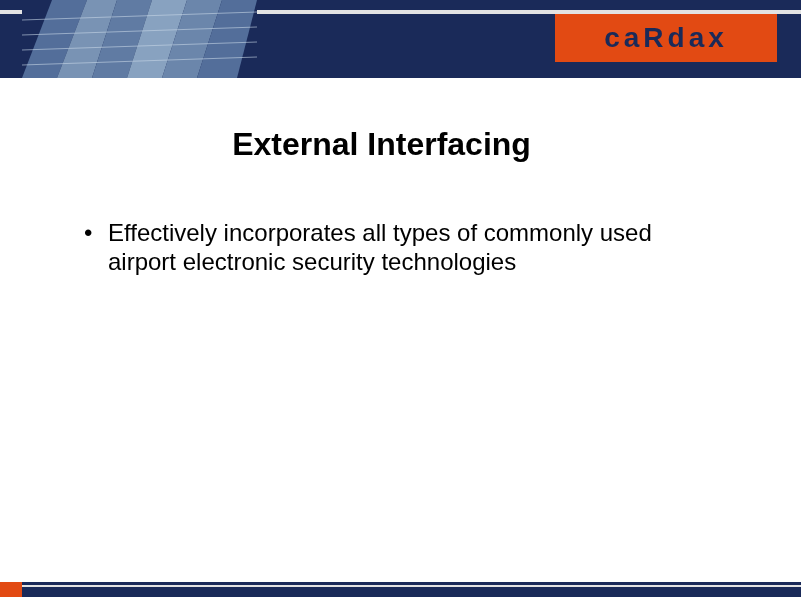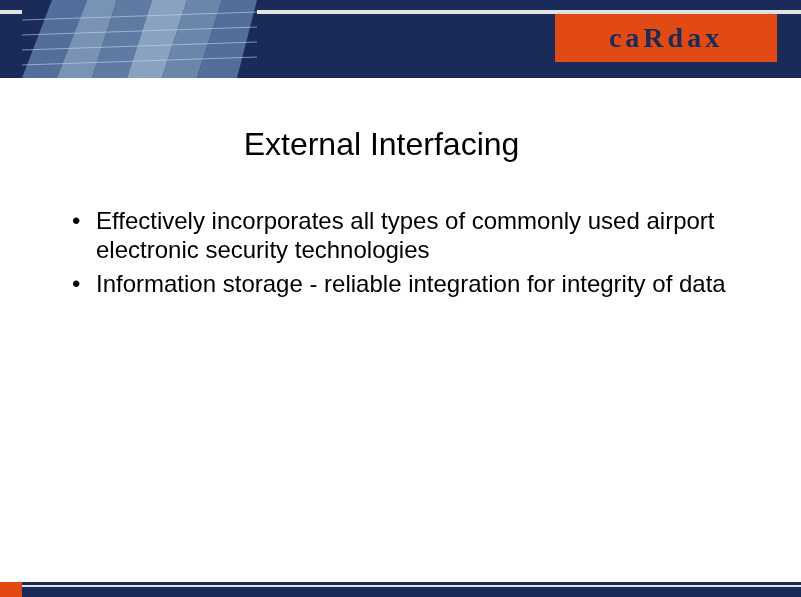--- a/index.html
+++ b/index.html
@@ -50,21 +50,21 @@
     top: 14px;
     right: 24px;
     width: 222px;
     height: 48px;
     background: #e24a13; 
     display: flex;
     align-items: center;
     justify-content: center;
   }
   .logo-text {
-    font-family: Liberation Serif, serif;
+    font-family: Liberation Sans, sans-serif;
     font-weight: 900;
     font-size: 28px;
     letter-spacing: 4px;
     color: #1a2a59;
     line-height: 1;
     text-transform: lowercase;
   }
   
   .footer-orange {
     position: absolute;
@@ -92,35 +92,35 @@
   }
   
   
   .title {
     position: absolute;
     top: 126px;
     left: 0;
     width: 763px;
     text-align: center;
     font-size: 32px;
-    font-weight: normal;
+    font-weight: bold;
     color: #000;
   }
   
   .bullets {
     position: absolute;
     top: 206px;
     left: 68px;
     width: 660px;
     font-size: 24px;
     color: #000;
     line-height: 1.22;
   }
   .bullets ul {
-    margin: 0;
+    margin: 12px;
     padding: 0;
     list-style: none;
   }
   .bullets li {
     position: relative;
     padding-left: 28px;
     margin-bottom: 4px;
   }
   .bullets li::before {
     content: "•";
@@ -162,21 +162,20 @@
     <div class="logo">
       <span class="logo-text"><span>c</span><span>a</span><span style="text-transform:uppercase">r</span><span>d</span><span>a</span><span>x</span></span>
     </div>
   </div>
 
   <div class="title">External Interfacing</div>
 
   <div class="bullets">
     <ul>
       <li><span>Effectively incorporates all types of commonly used airport electronic security technologies</span></li>
-      <li><span>Information storage - reliable integration for integrity of data</span></li>
     </ul>
   </div>
 
   <div class="footer-orange"></div>
   <div class="footer-navy">
     <div class="footer-stripe"></div>
   </div>
 
 </div>
 

